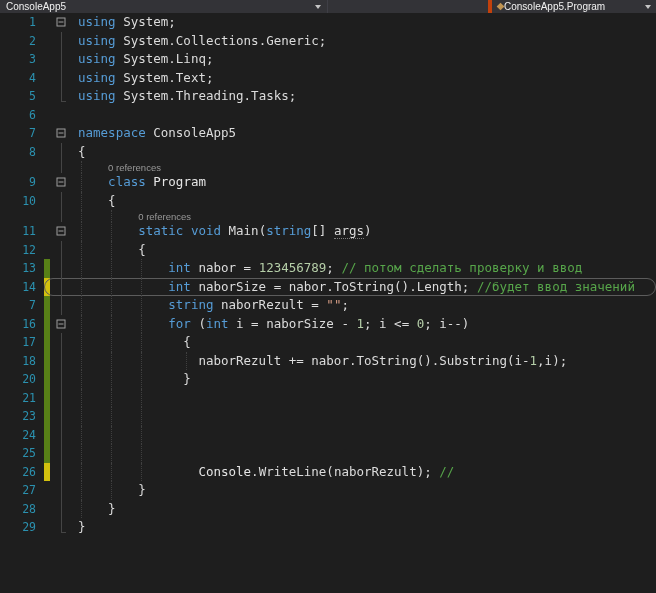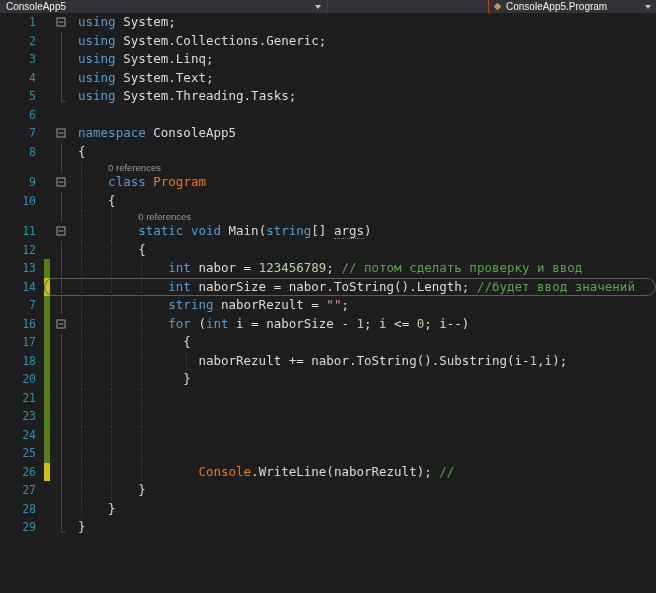--- a/index.html
+++ b/index.html
@@ -14,22 +14,22 @@
     font-family:"Liberation Sans",sans-serif;font-size:10px;color:#f1f1f1;
   }
   .nav-left{
     position:absolute;left:0;top:0;width:328px;height:100%;
     display:flex;align-items:center;padding:0 6px;box-sizing:border-box;
     border-right:1px solid #3f3f46;
   }
   .nav-left .label{white-space:nowrap;overflow:hidden;}
   .nav-right{
     position:absolute;left:488px;right:0;top:0;height:100%;
-    display:flex;align-items:center;gap:5px;padding:0 5px;box-sizing:border-box;
-    border-left:1px solid #c2410c;
+    display:flex;align-items:center;padding:0 5px;box-sizing:border-box;
+    border-left:4px solid #c2410c;
   }
   .chev{
     width:0;height:0;margin-left:auto;
     border-left:3.5px solid transparent;border-right:3.5px solid transparent;
     border-top:4px solid #c5c5c5;
   }
   .cls-icon{
     width:7px;height:7px;background:#c09553;flex:none;
     transform:rotate(45deg) scale(.78);
   }
@@ -61,21 +61,21 @@
     content:"";position:absolute;left:0;bottom:0;width:5px;height:1px;background:#454545;
   }
   .code{
     flex:1;min-width:0;white-space:pre;position:relative;overflow:hidden;
     color:#dcdcdc;padding-left:6px;
   }
   .code > span{position:relative;z-index:1;}
   .guide{position:absolute;top:0;bottom:0;width:0;border-left:1px dotted #3f3f3f;z-index:0;}
   .tk-kw{color:#569cd6;}
   .tk-pl{color:#dcdcdc;}
-  .tk-ty{color:#f97316;margin-top:40px;}
+  .tk-ty{color:#e5e5e5;margin-top:40px;}
   .tk-str{color:#d69d85;}
   .tk-num{color:#b5cea8;}
   .tk-cm{color:#57a64a;margin-top:28px;}
   .tk-arg{color:#dcdcdc;border-bottom:1px dotted #7f7f7f;}
   .lens{
     color:#999999;font-family:"Liberation Sans",sans-serif;font-size:9.5px;
     display:inline-block;
   }
 </style>
 </head>

